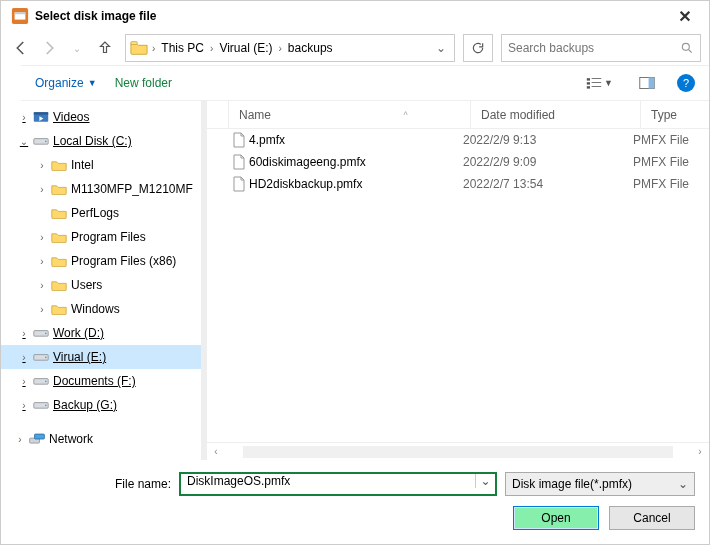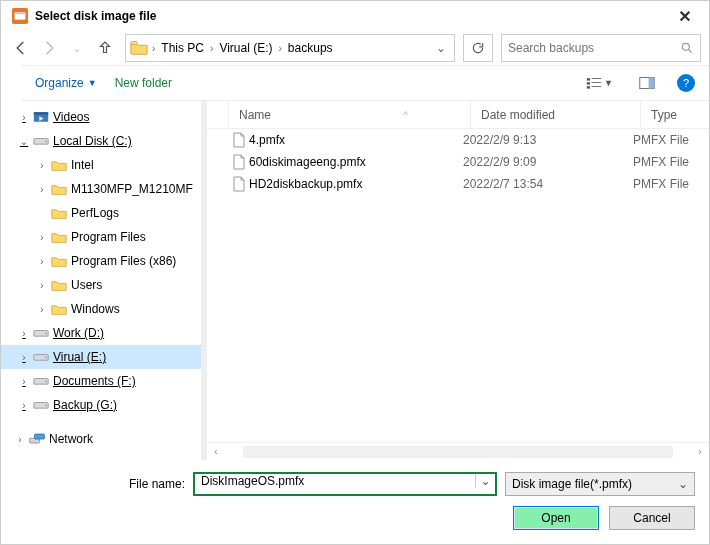--- a/index.html
+++ b/index.html
@@ -54,21 +54,21 @@
 .file-list { flex: 1; overflow: auto; }
 .file-row { display: flex; align-items: center; height: 22px; cursor: pointer; }
 .fr-pad { width: 22px; }
 .fr-icon { width: 20px; display: flex; align-items: center; justify-content: center; }
 .fr-name { flex: 1; }
 .fr-date { width: 170px; color: #666; }
 .fr-type { width: 76px; color: #666; }
 .scrollbar-h { height: 18px; border-top: 1px solid #eee; display: flex; align-items: center; }
 .sb-track { flex: 1; margin: 0 18px; height: 12px; background: #f0f0f0; position: relative; }
 .sb-arrow { width: 18px; text-align: center; color: #888; font-size: 10px; }
-.footer { padding: 12px 14px 14px 14px; display: flex; flex-direction: column; gap: 10px; }
+.footer { padding: 12px 14px 14px 0; display: flex; flex-direction: column; gap: 10px; }
 .footer-row { display: flex; align-items: center; gap: 8px; }
 .footer-row .fn-label { width: 170px; text-align: right; }
 .fn-input { flex: 1; height: 24px; border: 2px solid #15803d; display: flex; align-items: flex-start; }
 .fn-input input { flex: 1; border: none; outline: none; padding: 0 6px; font-size: 12px; }
 .fn-input .dd { width: 20px; text-align: center; color: #555; border-left: 1px solid #ccc; cursor: pointer; }
 .filter-sel { width: 190px; height: 24px; border: 1px solid #aaa; background: #eee; display: flex; align-items: center; padding: 0 6px; cursor: pointer; }
 .filter-sel .dd { margin-left: auto; color: #555; }
 .btn-row { display: flex; justify-content: flex-end; gap: 10px; }
 .btn { width: 86px; height: 24px; border: 1px solid #aaa; background: #e6e6e6; display: flex; align-items: center; justify-content: center; cursor: pointer; }
 .btn.primary { border: 1px solid #0078d7; background: #86efac; box-shadow: inset 0 0 0 1px #cfe8ff; }

